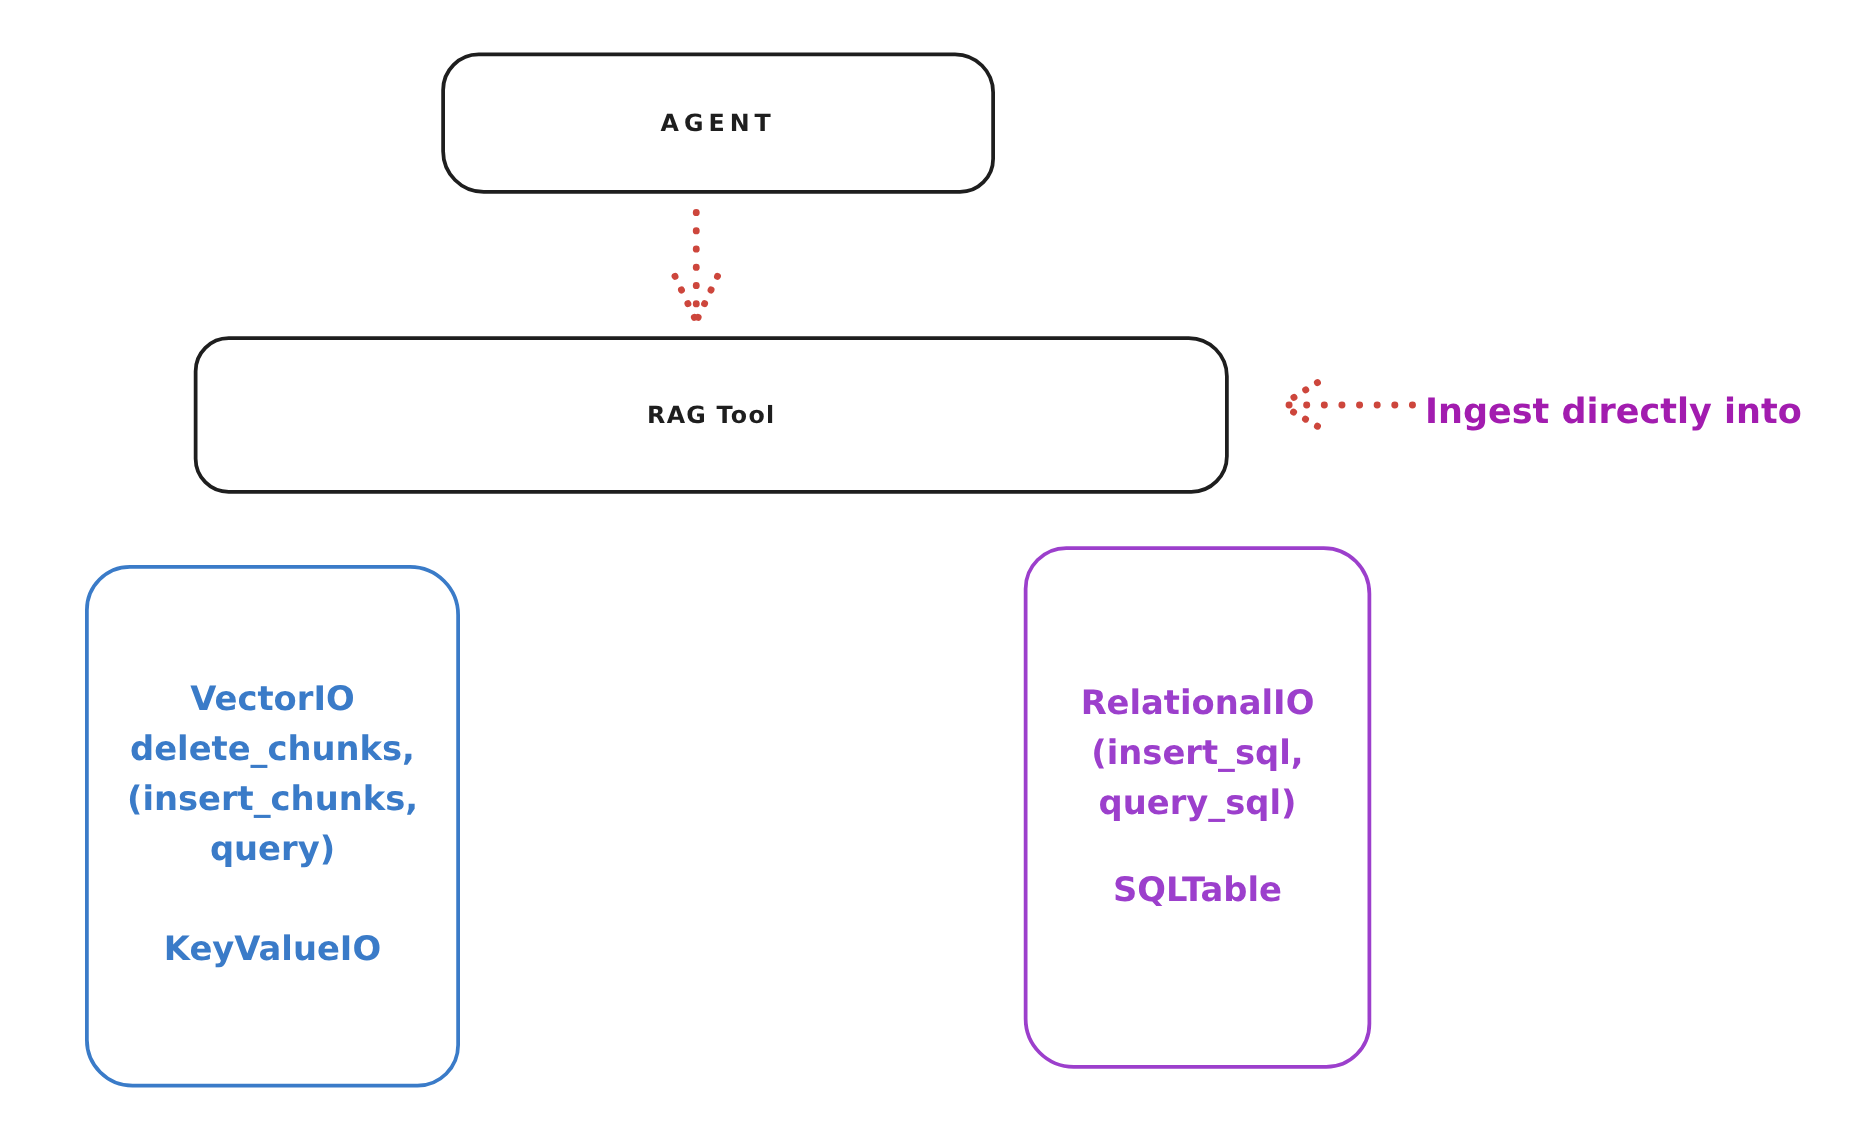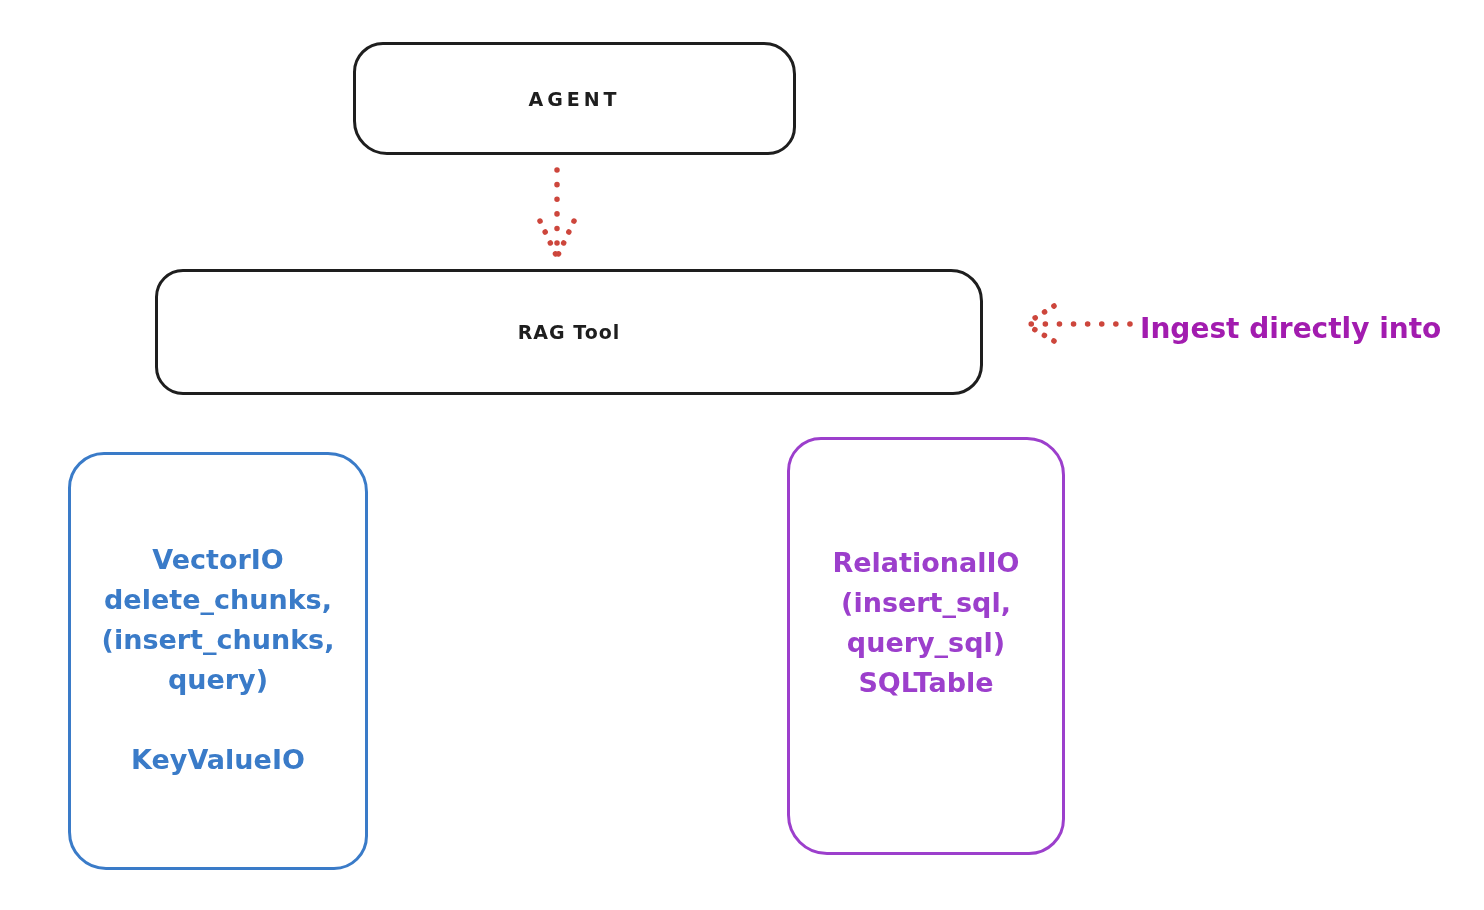--- a/index.html
+++ b/index.html
@@ -68,26 +68,26 @@
 
   .io-keyvalue {
     left: 430px; top: 443px; width: 282px; height: 413px;
     border-color: #4a9b50; color: #4a9b50;
     border-radius: 40px 34px 38px 36px;
     padding-top: 94px;
   }
   .io-keyvalue .io-index { margin-top: 35px; }
 
   .io-relational {
-    left: 787px; top: 437px; width: 278px; height: 418px;
+    left: 819px; top: 437px; width: 278px; height: 418px;
     border-color: #9c3fcc; color: #9c3fcc;
     border-radius: 34px 38px 36px 40px;
     padding-top: 103px;
   }
-  .io-relational .io-index { }
+  .io-relational .io-index { margin-top: 30px; }
 
   .annotation {
     position: absolute;
     left: 1140px; top: 283px;
     width: 336px;
     text-align: left;
     color: #a21caf;
     font-size: 28px;
     font-weight: 700;
     line-height: 36px;

